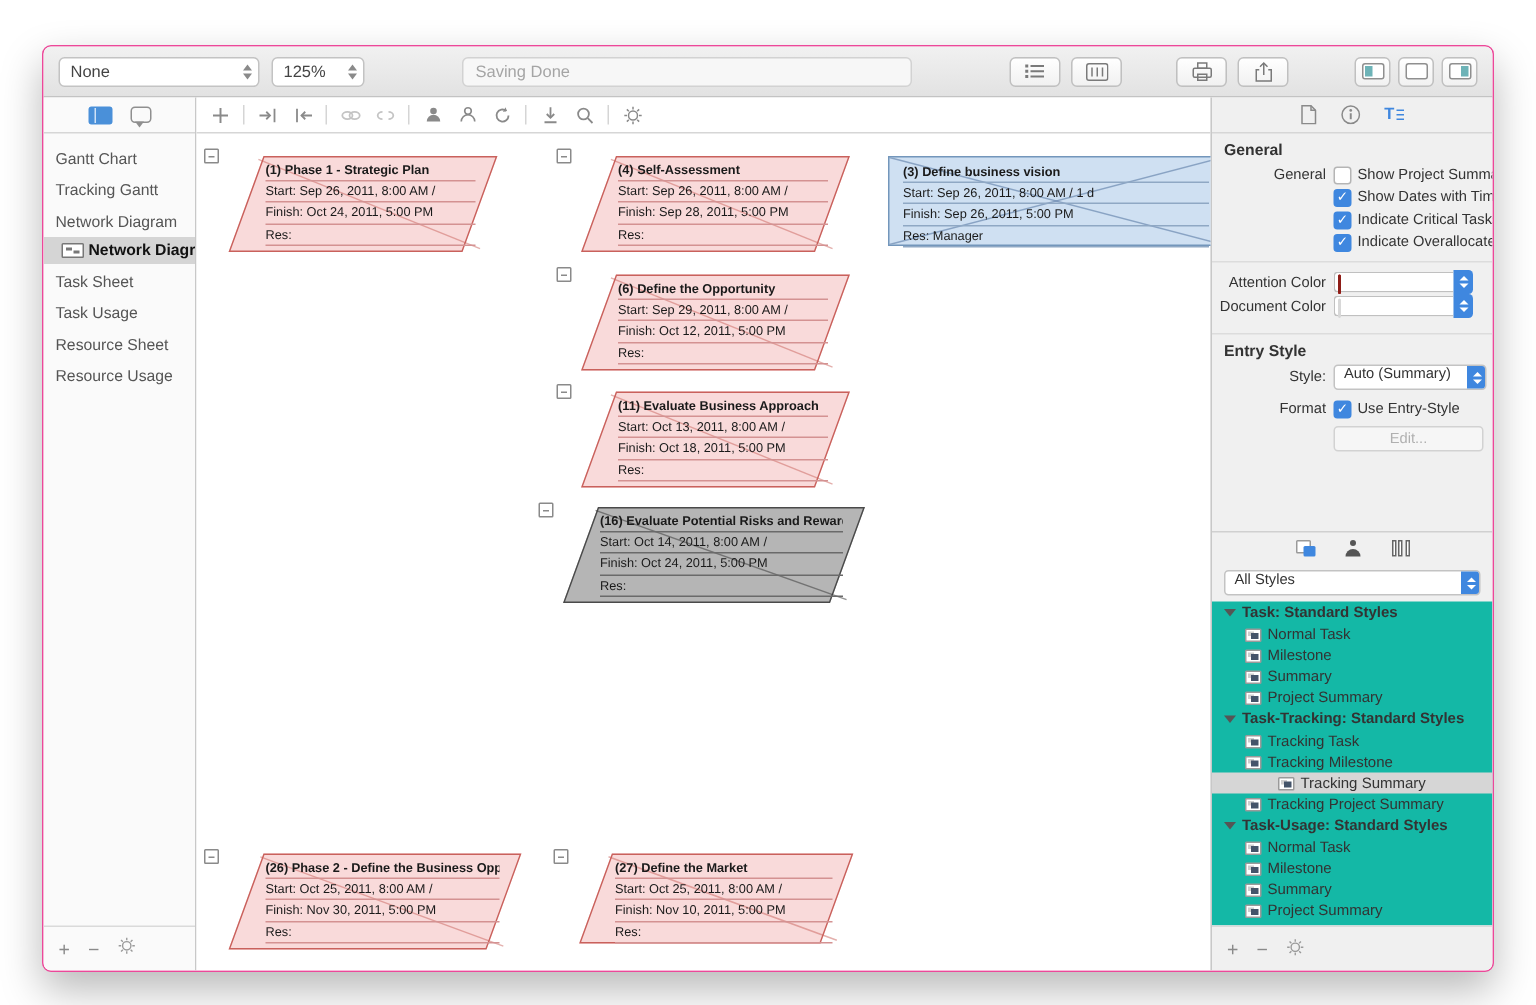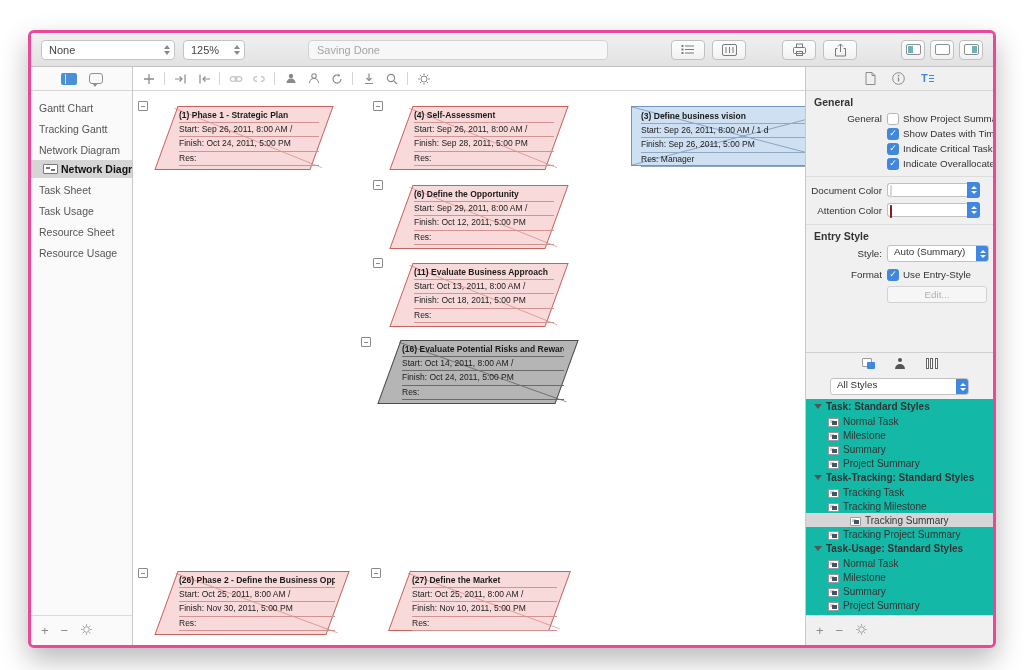--- a/index.html
+++ b/index.html
@@ -1,18 +1,18 @@
 <!DOCTYPE html>
 <html><head>
 <meta charset="utf-8">
 <style>
   * { margin:0; padding:0; box-sizing:border-box; }
   html,body { width:1024px; height:670px; background:#fff; font-family:"Liberation Sans","DejaVu Sans",sans-serif; overflow:hidden; }
   .window { position:absolute; left:28px; top:30px; width:968px; height:618px; background:#fff;
-    border:3px solid #ec4899; border-radius:6px; box-shadow:0 12px 28px rgba(0,0,0,.28);
+    border:1px solid #ec4899; border-radius:6px; box-shadow:0 12px 28px rgba(0,0,0,.28);
     display:flex; flex-direction:column; overflow:hidden; }
 
   
   .toolbar { height:34px; flex:0 0 34px; background:linear-gradient(#f1f1f1,#e2e2e2);
     border-bottom:1px solid #c3c3c3; display:flex; align-items:center; padding:0 10px; gap:8px; }
   .tb-select { height:20px; background:#fff; border:1px solid #c3c3c3; border-radius:4px;
     display:flex; align-items:center; font-size:11px; color:#444; padding:0 4px 0 7px; }
   .tb-select .chev { display:flex; flex-direction:column; gap:2px; margin-left:auto; padding-left:6px; }
   .chev i { display:block; width:0; height:0; border-left:3px solid transparent; border-right:3px solid transparent; }
   .chev i.up { border-bottom:4px solid #8a8a8a; }
@@ -102,25 +102,25 @@
   .edit-btn { height:17px; width:100px; background:#f6f6f6; border:1px solid #d2d2d2; border-radius:3px; color:#b0b0b0; display:flex; align-items:center; justify-content:center; font-size:9.8px; }
   .icon-tabs { border-top:1px solid #d0d0d0; height:22px; display:flex; align-items:center; justify-content:center; gap:20px; margin-top:auto; }
   .styles-tab-ic { width:13px; height:11px; position:relative; }
   .styles-tab-ic:before { content:""; position:absolute; left:0; top:0; width:8px; height:7px; border:1px solid #9a9a9a; background:#fff; border-radius:1px; }
   .styles-tab-ic:after { content:""; position:absolute; right:0; bottom:0; width:8px; height:7px; background:#3f87df; border-radius:1px; }
   .person-ic { width:11px; height:11px; position:relative; }
   .person-ic:before { content:""; position:absolute; left:3.5px; top:0; width:4px; height:4px; border-radius:50%; background:#555; }
   .person-ic:after { content:""; position:absolute; left:0.5px; bottom:0; width:10px; height:5px; border-radius:5px 5px 0 0; background:#555; }
   .cols-ic { width:12px; height:11px; display:flex; gap:1.5px; }
   .cols-ic b { flex:1; border:1px solid #666; background:#fff; }
-  .allstyles { margin:4px 24px; }
+  .allstyles { margin:4px 8px; }
   .slist { flex:0 0 216px; overflow:hidden; background:#14b8a6; }
   .sgroup { font-weight:bold; font-size:10px; padding:2px 0 2px 8px; display:flex; align-items:center; gap:4px; white-space:nowrap; }
   .tri { width:0; height:0; border-left:4px solid transparent; border-right:4px solid transparent; border-top:5px solid #555; flex:0 0 8px; }
-  .sitem { font-size:10px; padding:1.5px 0 1.5px 22px; display:flex; align-items:flex-end; gap:4px; white-space:nowrap; }
+  .sitem { font-size:10px; padding:1.5px 0 1.5px 22px; display:flex; align-items:center; gap:4px; white-space:nowrap; }
   .sitem.sel { background:#d6d6d6;padding-left:44px; }
   .sicon { width:11px; height:9px; border:1px solid #9a9a9a; background:#fff; position:relative; flex:0 0 11px; border-radius:1px; }
   .sicon:after { content:""; position:absolute; right:1px; bottom:1px; width:5px; height:4px; background:#44546a; }
   .sicon:before { content:""; position:absolute; left:1px; top:1px; width:4px; height:3px; background:#cfcfcf; }
 
   .doc-ic svg, .info-ic svg { display:block; }
   .t-style-ic { display:flex; align-items:center; gap:1.5px; }
   .t-style-ic .T { color:#3f87df; font-weight:bold; font-size:11px; line-height:1; }
   .t-style-ic .lines { display:flex; flex-direction:column; gap:1.5px; }
   .t-style-ic .lines b { width:5px; height:1.2px; background:#3f87df; display:block; }
@@ -378,21 +378,21 @@
             <svg class="cross" viewBox="0 0 100 100" preserveAspectRatio="none">
               <line x1="8" y1="2" x2="97" y2="98"></line>
             </svg>
             <div class="ncontent">
               <div class="nrow ntitle">(4) Self-Assessment</div>
               <div class="nrow">Start: Sep 26, 2011, 8:00 AM /</div>
               <div class="nrow">Finish: Sep 28, 2011, 5:00 PM</div>
               <div class="nrow">Res:</div>
             </div>
           </div>
-          <div class="node rect blue" style="left: 498px; top: 15px; width: 224px; height: 60px;">
+          <div class="node rect blue" style="left: 461px; top: 15px; width: 224px; height: 60px;">
             <div class="shape"></div>
             <svg class="cross" viewBox="0 0 100 100" preserveAspectRatio="none">
               <line x1="0" y1="0" x2="100" y2="100"></line>
               <line x1="100" y1="0" x2="0" y2="100"></line>
             </svg>
             <div class="ncontent">
               <div class="nrow ntitle">(3) Define business vision</div>
               <div class="nrow">Start: Sep 26, 2011, 8:00 AM / 1 d</div>
               <div class="nrow">Finish: Sep 26, 2011, 5:00 PM</div>
               <div class="nrow">Res: Manager</div>
@@ -511,31 +511,31 @@
             </div>
             <div class="irow">
               <span class="ilabel"></span>
               <span class="cb on">✓</span>
               <span class="cblabel">Indicate Overallocate...</span>
             </div>
           </div>
 
         <div style="height:6px; border-bottom:1px solid #dcdcdc; margin-bottom:5px;"></div>
 
-        <div class="irow" style="margin-bottom:4px;">
-          <span class="ilabel">Document Color</span>
-          <span class="well"><span class="swatch"></span></span>
+        <div class="irow">
+          <span class="ilabel">Attention Color</span>
+          <span class="well"><span class="swatch" style="background: rgb(193, 43, 35); border-color: rgb(142, 29, 23);"></span></span>
           <span class="stepper">
               <i class="up"></i>
               <i class="dn"></i>
             </span>
         </div>
-        <div class="irow">
-          <span class="ilabel">Attention Color</span>
-          <span class="well"><span class="swatch" style="background: rgb(193, 43, 35); border-color: rgb(142, 29, 23);"></span></span>
+        <div class="irow" style="margin-bottom:4px;">
+          <span class="ilabel">Document Color</span>
+          <span class="well"><span class="swatch"></span></span>
           <span class="stepper">
               <i class="up"></i>
               <i class="dn"></i>
             </span>
         </div>
 
         <div class="insp-header" style="margin-top:6px;">Entry Style</div>
         <div class="irow" style="margin-bottom:5px;">
           <span class="ilabel">Style:</span>
           <span class="dropdown" style="width:102px">

